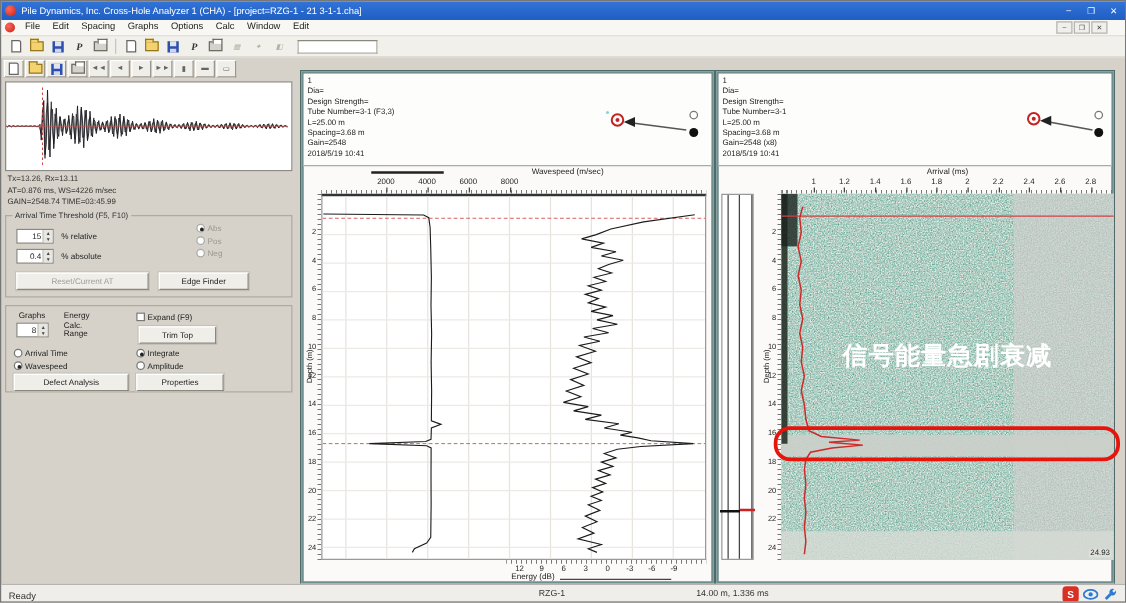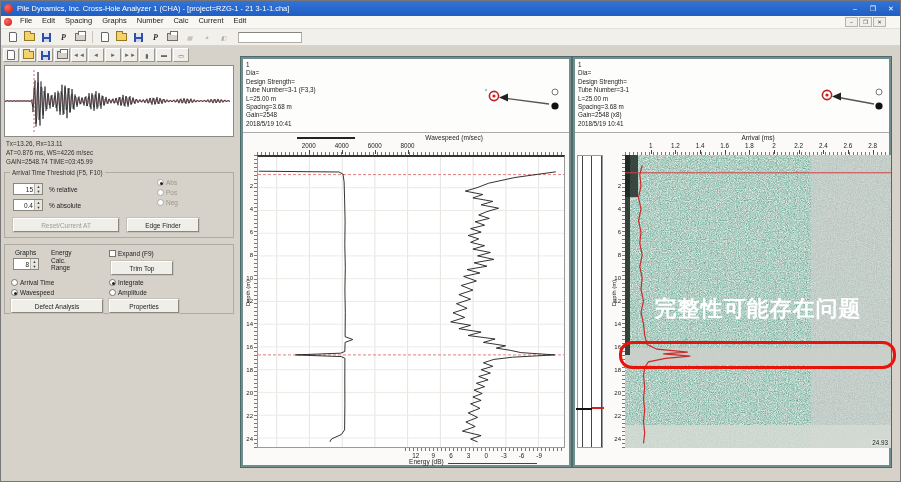--- a/index.html
+++ b/index.html
@@ -118,23 +118,23 @@
     </span>
   </div>
 
   <div class="menubar">
     <span class="mini-icon"></span>
     <span class="menu-items">
         <span class="menu-item">File</span>
         <span class="menu-item">Edit</span>
         <span class="menu-item">Spacing</span>
         <span class="menu-item">Graphs</span>
-        <span class="menu-item">Number</span>
+        <span class="menu-item">Options</span>
         <span class="menu-item">Calc</span>
-        <span class="menu-item">Current</span>
+        <span class="menu-item">Window</span>
         <span class="menu-item">Edit</span>
       </span>
     <span class="child-controls">
       <span class="mini-btn">–</span>
       <span class="mini-btn">❐</span>
       <span class="mini-btn">✕</span>
     </span>
   </div>
 
   <div class="toolbar">
@@ -444,20 +444,35 @@
         <rect x="186" y="0" width="80" height="293" filter="url(#f-gray)"></rect>
         <rect x="0" y="193" width="266" height="17" fill="#cbcfca" opacity="0.92"></rect>
         <rect x="0" y="270" width="266" height="23" fill="#d6dbd4" opacity="0.8"></rect>
         <rect x="0" y="0" width="5" height="200" fill="#20281f" opacity="0.85"></rect>
         <rect x="0" y="0" width="13" height="42" fill="#1c2420" opacity="0.8"></rect>
       </svg>
       <svg id="wf-overlay" width="266" height="293">
           <line x1="0" y1="17.8" x2="266" y2="17.8" stroke="#d24040" stroke-width="1"></line>
           <polyline points="17.2,10.3 14.8,19.5 16.0,31.0 13.5,42.5 16.0,54.0 13.5,65.5 16.0,77.0 14.8,88.5 17.2,100.0 14.8,111.5 17.2,122.9 16.0,134.4 18.5,145.9 16.0,157.4 18.5,168.9 19.7,180.4 22.2,189.6 32.0,194.2 62.8,197.1 38.2,198.8 65.3,201.1 40.6,203.4 23.4,206.8 19.7,212.6 18.5,220.6 19.7,232.1 18.5,243.6 19.7,255.1 18.5,266.6 19.7,278.1 18.5,288.4" fill="none" stroke="#cc2222" stroke-width="1.2" opacity="0.95"></polyline>
         </svg>
-      <div id="cjk2" class="cjk">完整性可能存在问题</div>
+      <div id="cjk1" class="cjk">信号能量急剧衰减</div>
       <div id="anomaly-box"></div>
       <div id="corner-val">24.93</div>
     </div>
   </div>
 
+  <div class="statusbar">
+    <span id="sb-ready">Ready</span>
+    <span id="sb-rzg">RZG-1</span>
+    <span id="sb-cursor">14.00 m, 1.336 ms</span>
+    <span id="sb-icons">
+      <span class="badge-red">S</span>
+      <svg width="13" height="13">
+          <ellipse cx="6.5" cy="6.5" rx="5.5" ry="3.6" fill="none" stroke="#2b7bd4" stroke-width="1.4"></ellipse>
+          <circle cx="6.5" cy="6.5" r="1.7" fill="#2b7bd4"></circle>
+        </svg>
+      <svg width="12" height="12">
+          <path d="M10.6 2.4 a2.8 2.8 0 0 1 -3.4 3.8 L3.4 10 L1.8 8.4 L5.6 4.6 a2.8 2.8 0 0 1 3.8-3.4 L7.8 2.8 L9.2 4.2 Z" fill="#2b7bd4"></path>
+        </svg>
+    </span>
+  </div>
 
 </div>
 
 </body></html>

